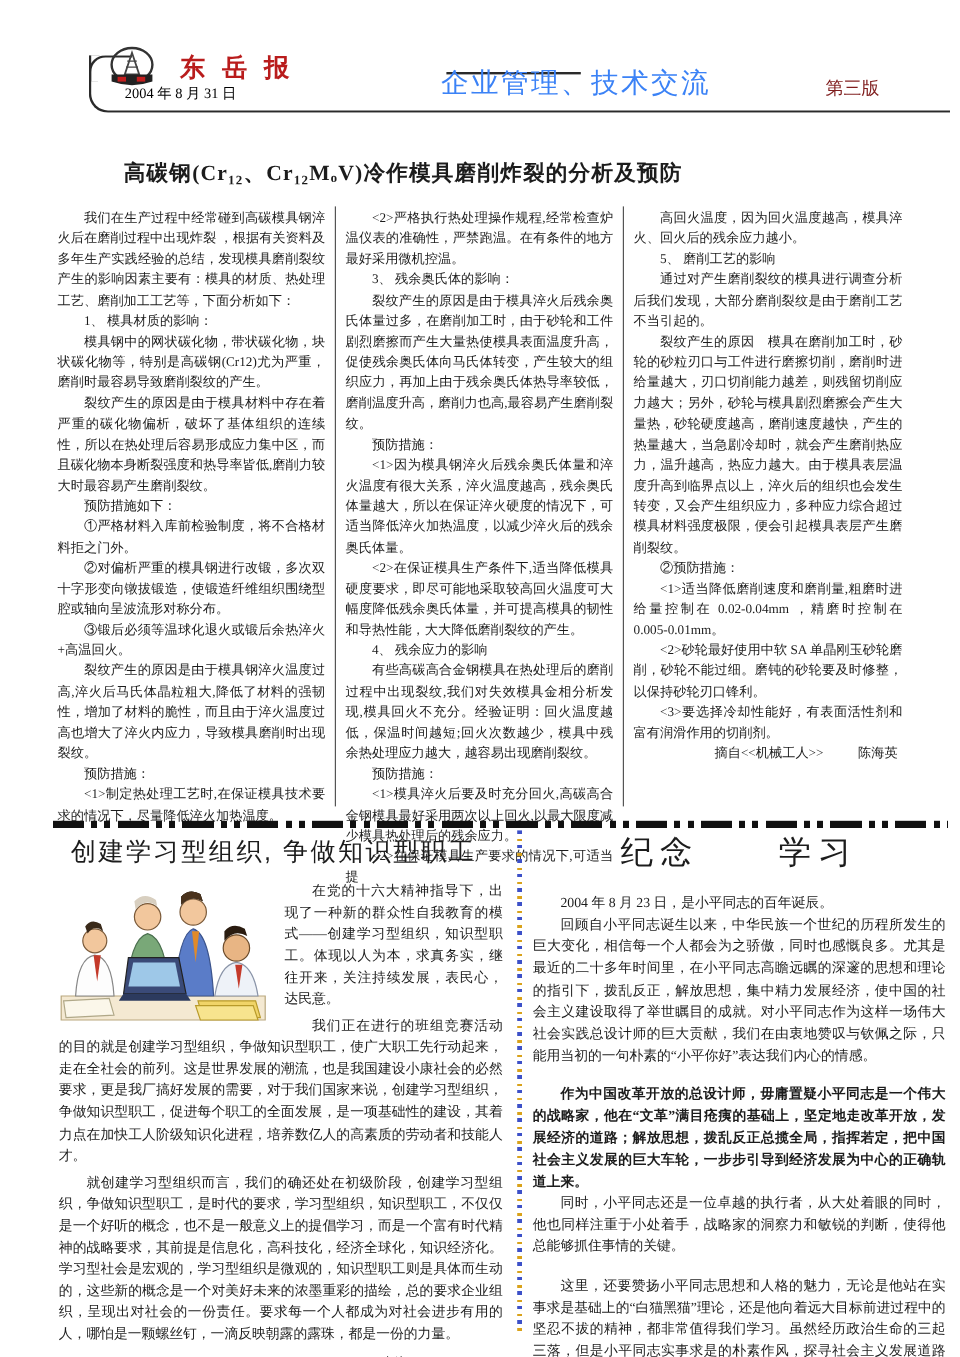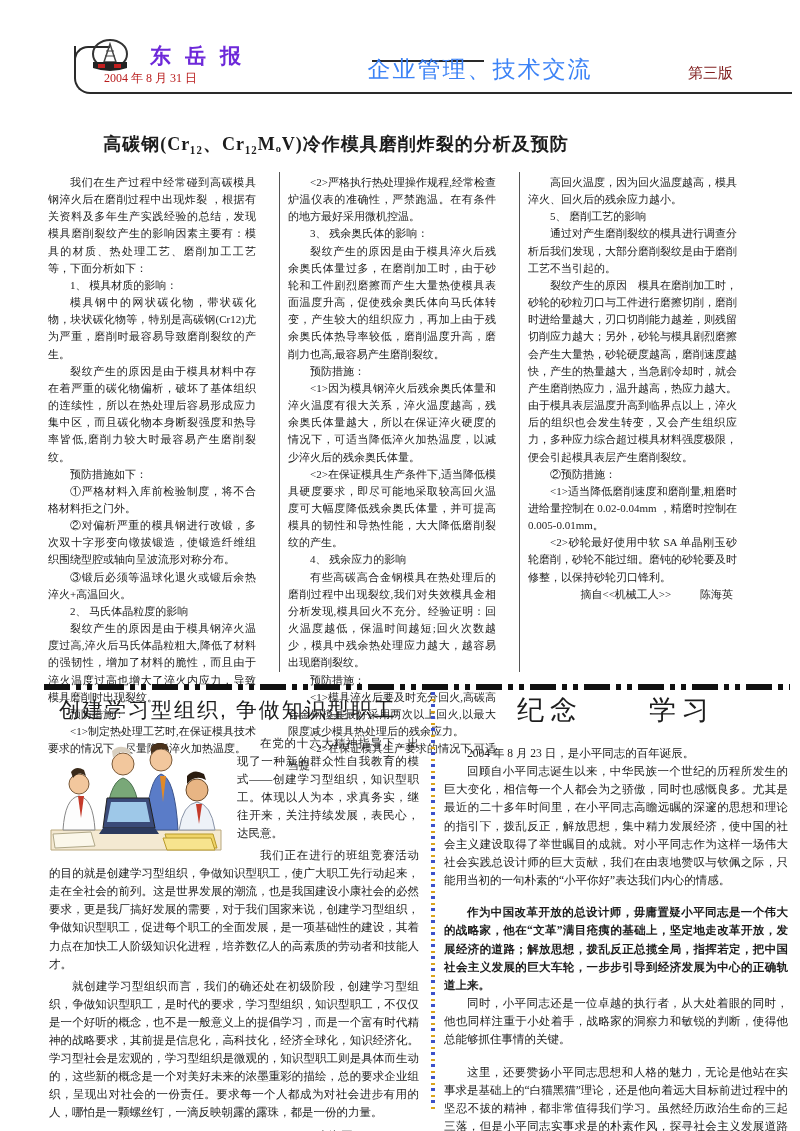--- a/index.html
+++ b/index.html
@@ -10,31 +10,31 @@
   }
   
   .header-frame{position:absolute;left:74px;top:46px;width:716px;height:46px;
     border-left:2px solid #2a2a2a;border-bottom:2px solid #2a2a2a;
     border-bottom-left-radius:16px;}
   .header-stub{position:absolute;left:74px;top:46px;width:34px;height:20px;
     border-left:2px solid #2a2a2a;border-top:2px solid #2a2a2a;
     border-top-left-radius:14px;}
   .logo{position:absolute;left:86px;top:38px;width:48px;height:38px;}
   .masthead{position:absolute;left:150px;top:42px;font-size:21px;font-weight:bold;
-    color:#6d28d9;letter-spacing:14px;font-family:"Liberation Serif",serif;}
+    color:#b91c1c;letter-spacing:14px;font-family:"Liberation Serif",serif;}
   .masthead-line{position:absolute;left:372px;top:60px;width:112px;height:2px;background:#2a2a2a;}
-  .header-date{position:absolute;left:104px;top:70px;font-size:12px;color:#b91c1c;}
+  .header-date{position:absolute;left:104px;top:70px;font-size:12px;color:#000000;}
   .section-title{position:absolute;left:300px;top:54px;width:360px;text-align:center;
     font-size:23px;letter-spacing:2px;color:#3b82f6;}
   .edition{position:absolute;left:688px;top:64px;font-size:15px;color:#7f1d1d;}
   
   .main-title{position:absolute;left:0;top:132px;width:672px;text-align:center;
     font-size:18px;font-weight:bold;letter-spacing:1px;}
   .main-cols{position:absolute;left:40px;top:172px;width:720px;height:500px;display:flex;}
-  .main-col{width:240px;box-sizing:border-box;padding:2px 23px 0 8px;
+  .main-col{width:240px;box-sizing:border-box;padding:2px 8px 0 8px;
     font-size:11px;line-height:1.56;text-align:justify;}
   .main-col.div-r{border-right:1px solid #555;}
   .main-col p{margin:0;text-indent:2em;}
   .byline{margin-top:34px;text-align:right;text-indent:0 !important;padding-right:4px;}
   .byline span{display:inline-block;text-indent:0;}
   .byline .author{margin-left:26px;}
   
   .dash-rule{position:absolute;left:44px;top:684px;width:746px;height:6px;
     background:repeating-linear-gradient(90deg,
       #111 0 26px, transparent 26px 32px,
@@ -88,21 +88,20 @@
   <div class="main-cols">
     <div class="main-col div-r">
         <p>我们在生产过程中经常碰到高碳模具钢淬火后在磨削过程中出现炸裂 ，根据有关资料及多年生产实践经验的总结，发现模具磨削裂纹产生的影响因素主要有：模具的材质、热处理工艺、磨削加工工艺等，下面分析如下：</p>
         <p>1、 模具材质的影响：</p>
         <p>模具钢中的网状碳化物，带状碳化物，块状碳化物等，特别是高碳钢(Cr12)尤为严重，磨削时最容易导致磨削裂纹的产生。</p>
         <p>裂纹产生的原因是由于模具材料中存在着严重的碳化物偏析，破坏了基体组织的连续性，所以在热处理后容易形成应力集中区，而且碳化物本身断裂强度和热导率皆低,磨削力较大时最容易产生磨削裂纹。</p>
         <p>预防措施如下：</p>
         <p>①严格材料入库前检验制度，将不合格材料拒之门外。</p>
         <p>②对偏析严重的模具钢进行改锻，多次双十字形变向镦拔锻造，使锻造纤维组织围绕型腔或轴向呈波流形对称分布。</p>
         <p>③锻后必须等温球化退火或锻后余热淬火+高温回火。</p>
-        <p>2、 马氏体晶粒度的影响</p>
         <p>裂纹产生的原因是由于模具钢淬火温度过高,淬火后马氏体晶粒粗大,降低了材料的强韧性，增加了材料的脆性，而且由于淬火温度过高也增大了淬火内应力，导致模具磨削时出现裂纹。</p>
         <p>预防措施：</p>
         <p>&lt;1&gt;制定热处理工艺时,在保证模具技术要求的情况下，尽量降低淬火加热温度。</p>
       </div>
     <div class="main-col div-r">
         <p>&lt;2&gt;严格执行热处理操作规程,经常检查炉温仪表的准确性，严禁跑温。在有条件的地方最好采用微机控温。</p>
         <p>3、 残余奥氏体的影响：</p>
         <p>裂纹产生的原因是由于模具淬火后残余奥氏体量过多，在磨削加工时，由于砂轮和工件剧烈磨擦而产生大量热使模具表面温度升高，促使残余奥氏体向马氏体转变，产生较大的组织应力，再加上由于残余奥氏体热导率较低，磨削温度升高，磨削力也高,最容易产生磨削裂纹。</p>
         <p>预防措施：</p>
         <p>&lt;1&gt;因为模具钢淬火后残余奥氏体量和淬火温度有很大关系，淬火温度越高，残余奥氏体量越大，所以在保证淬火硬度的情况下，可适当降低淬火加热温度，以减少淬火后的残余奥氏体量。</p>
@@ -115,20 +114,21 @@
       </div>
     <div class="main-col">
       <div>
           <p>高回火温度，因为回火温度越高，模具淬火、回火后的残余应力越小。</p>
           <p>5、 磨削工艺的影响</p>
           <p>通过对产生磨削裂纹的模具进行调查分析后我们发现，大部分磨削裂纹是由于磨削工艺不当引起的。</p>
           <p>裂纹产生的原因　模具在磨削加工时，砂轮的砂粒刃口与工件进行磨擦切削，磨削时进给量越大，刃口切削能力越差，则残留切削应力越大；另外，砂轮与模具剧烈磨擦会产生大量热，砂轮硬度越高，磨削速度越快，产生的热量越大，当急剧冷却时，就会产生磨削热应力，温升越高，热应力越大。由于模具表层温度升高到临界点以上，淬火后的组织也会发生转变，又会产生组织应力，多种应力综合超过模具材料强度极限，便会引起模具表层产生磨削裂纹。</p>
           <p>②预防措施：</p>
           <p>&lt;1&gt;适当降低磨削速度和磨削量,粗磨时进给量控制在 0.02-0.04mm ，精磨时控制在 0.005-0.01mm。</p>
           <p>&lt;2&gt;砂轮最好使用中软 SA 单晶刚玉砂轮磨削，砂轮不能过细。磨钝的砂轮要及时修整，以保持砂轮刃口锋利。</p>
+          <p>&lt;3&gt;要选择冷却性能好，有表面活性剂和富有润滑作用的切削剂。</p>
         </div>
       <p class="byline">
         <span>摘自&lt;&lt;机械工人&gt;&gt;</span>
         <span class="author">陈海英</span>
       </p>
     </div>
   </div>
 
   <div class="dash-rule"></div>
   <div class="v-dotted"></div>

